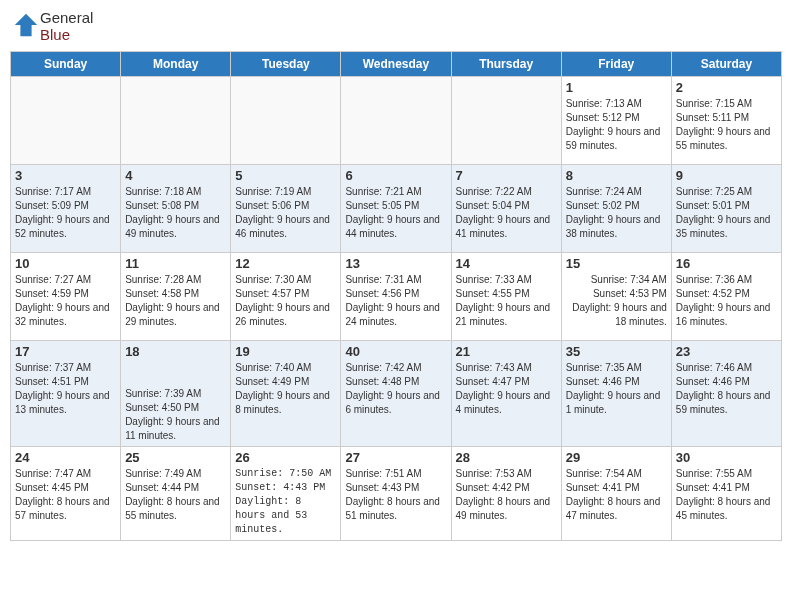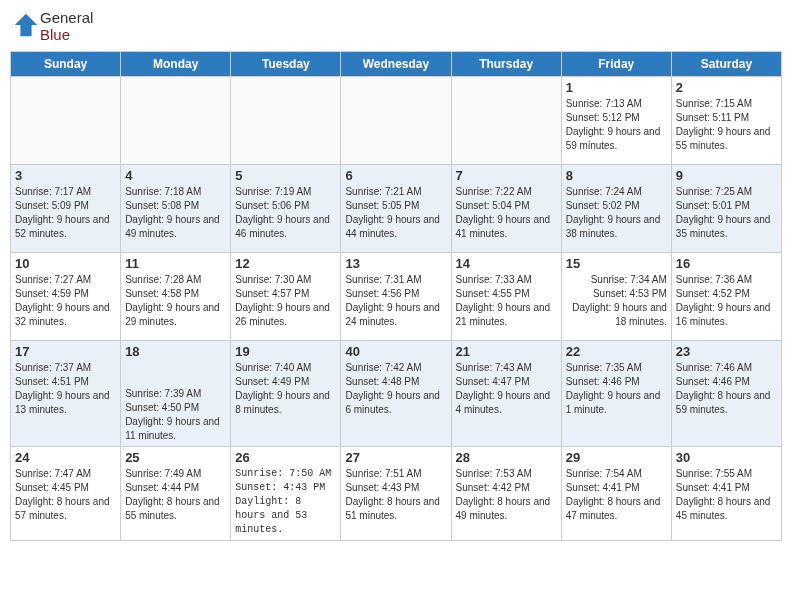--- a/index.html
+++ b/index.html
@@ -250,21 +250,21 @@
 Sunset: 4:48 PM
 Daylight: 9 hours and 6 minutes.</div>
         </td>
         <td>
           <div class="day-number">21</div>
           <div class="day-info" style="white-space: pre-line;">Sunrise: 7:43 AM
 Sunset: 4:47 PM
 Daylight: 9 hours and 4 minutes.</div>
         </td>
         <td>
-          <div class="day-number">22</div>
+          <div class="day-number">35</div>
           <div class="day-info" style="white-space: pre-line;">Sunrise: 7:35 AM
 Sunset: 4:46 PM
 Daylight: 9 hours and 1 minute.</div>
         </td>
         <td>
           <div class="day-number">23</div>
           <div class="day-info" style="white-space: pre-line;">Sunrise: 7:46 AM
 Sunset: 4:46 PM
 Daylight: 8 hours and 59 minutes.</div>
         </td>

